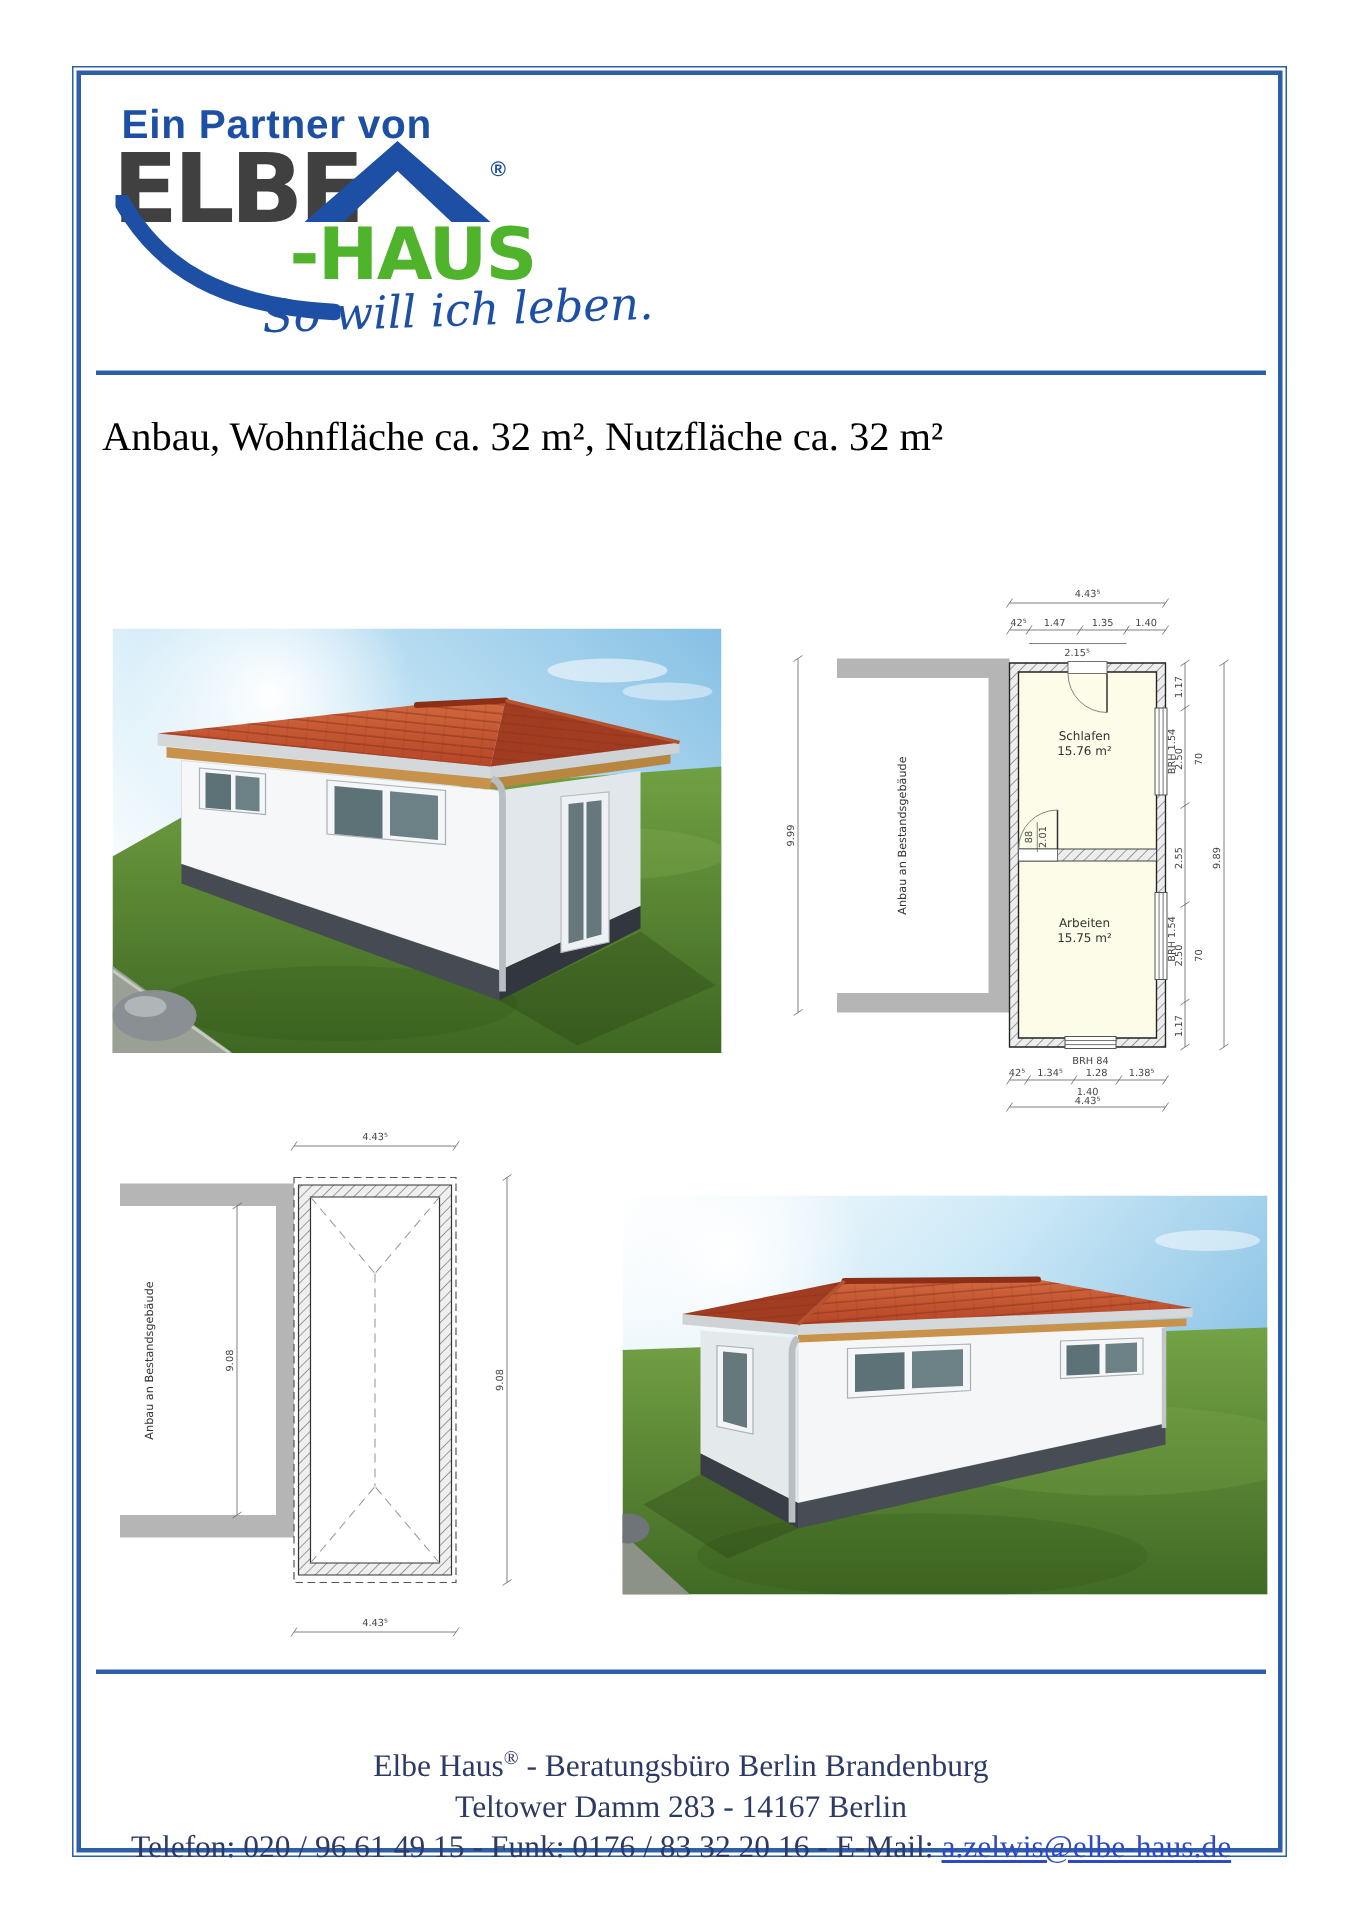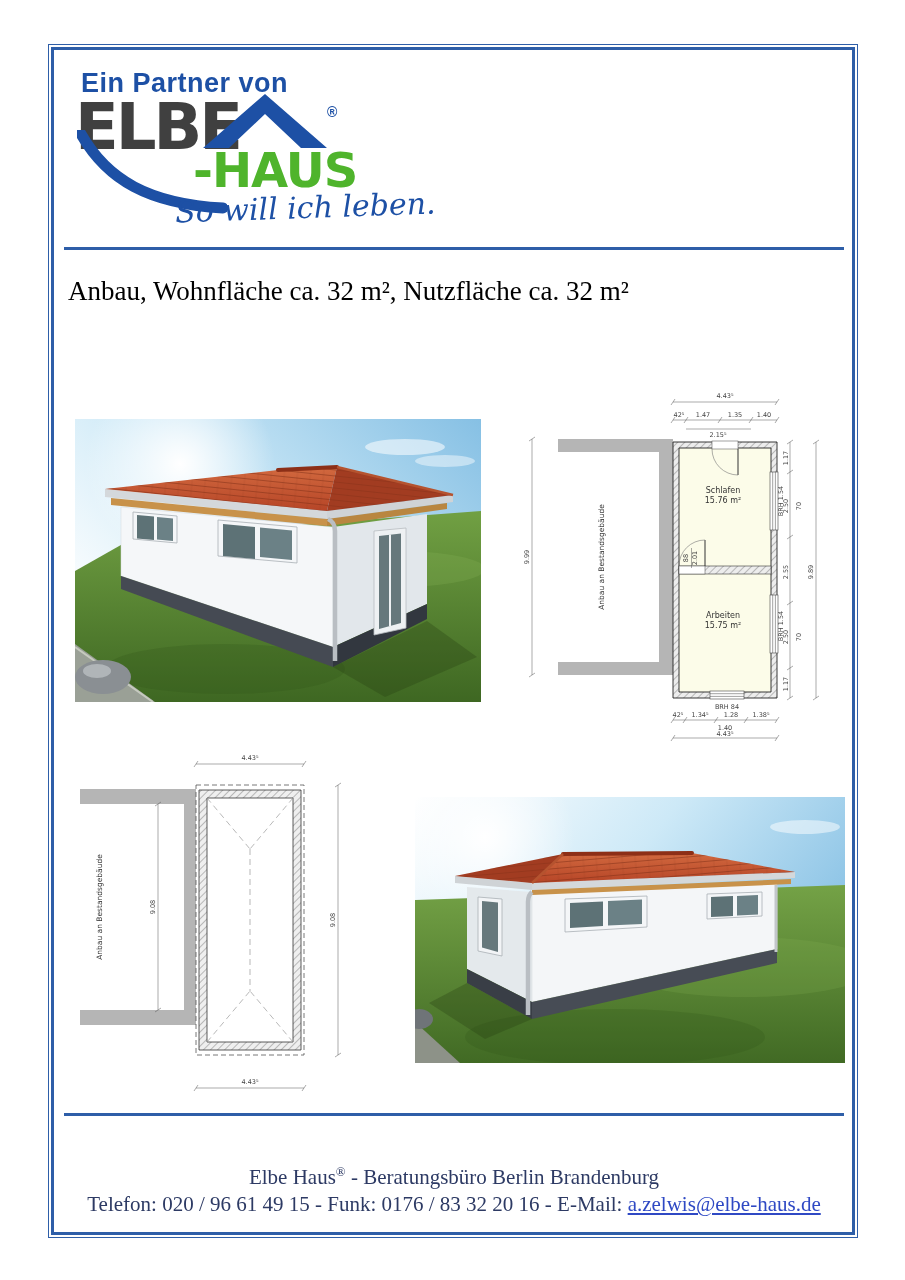--- a/index.html
+++ b/index.html
@@ -381,17 +381,18 @@
       <line x1="361" y1="88" x2="361" y2="155" stroke="#c2c6ca" stroke-width="3"></line>
     </g>
   </svg>
 
   <div class="rule rule-bottom"></div>
 
   <div class="footer">
     <div>
       <span>Elbe Haus</span><sup>®</sup><span>  -  Beratungsbüro Berlin Brandenburg</span>
     </div>
+    <div>Teltower Damm 283  -  14167 Berlin</div>
     <div>
       <span>Telefon: 020 / 96 61 49 15  -  Funk: 0176 / 83 32 20 16  -  E-Mail: </span><a class="email" href="#">a.zelwis@elbe-haus.de</a>
     </div>
   </div>
 </div>
 
 </body></html>

